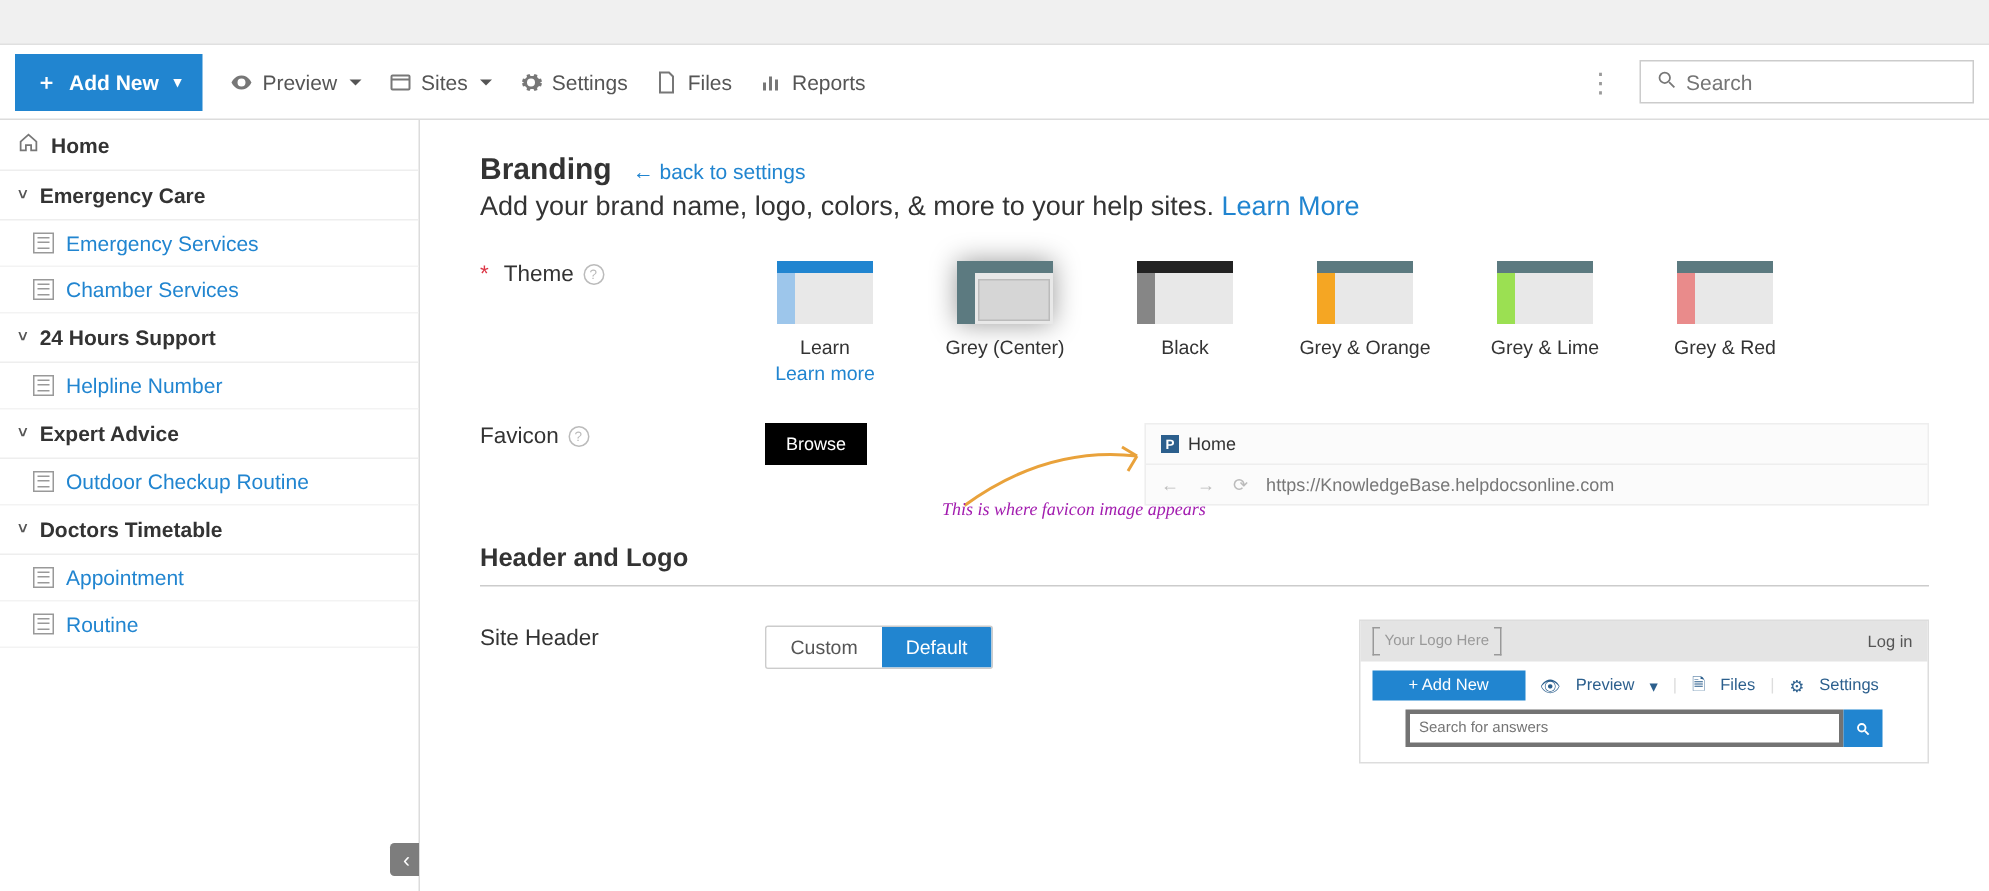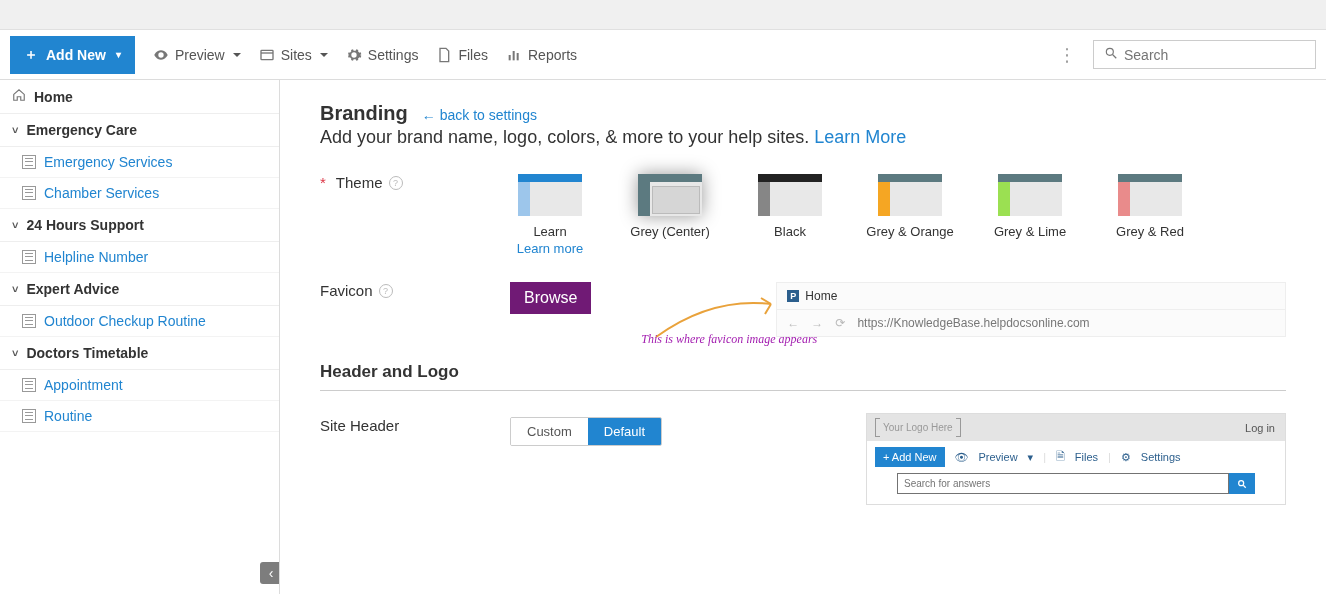--- a/index.html
+++ b/index.html
@@ -44,46 +44,46 @@
 .theme-opt.selected .theme-thumb { box-shadow: 0 0 18px rgba(0,0,0,0.4); }
 .theme-opt.selected .theme-thumb .sel-box { position: absolute; left: 14px; top: 12px; right: 2px; bottom: 2px; background: #d6d6d6; border: 1px solid #bbb; }
 .t-blue::before { background: #2185d0; } .t-blue::after { background: #9dc6eb; }
 .t-grey::before { background: #5c7a80; } .t-grey::after { background: #5c7a80; }
 .t-black::before { background: #222; } .t-black::after { background: #868686; }
 .t-orange::before { background: #5c7a80; } .t-orange::after { background: #f5a623; }
 .t-lime::before { background: #5c7a80; } .t-lime::after { background: #9be052; }
 .t-red::before { background: #5c7a80; } .t-red::after { background: #e98b8b; }
 .theme-name { font-size: 13px; white-space: nowrap; }
 .learn-more { color: #2185d0; font-size: 13px; margin-top: 2px; cursor: pointer; }
-.btn-browse { background: #701a75; color: #fff; padding: 7px 14px; border: none; cursor: pointer; font-size: 16px; }
+.btn-browse { background: #000000; color: #fff; padding: 7px 14px; border: none; cursor: pointer; font-size: 12px; }
 .favicon-demo { position: relative; flex: 1; min-height: 80px; }
 .favicon-arrow { position: absolute; left: 20px; top: 10px; }
 .favicon-arrow svg { stroke: #e9a23b; fill: none; }
 .favicon-caption { position: absolute; left: 10px; top: 50px; font-family: "Segoe Script", cursive; font-style: italic; color: #a21caf; font-size: 12px; text-align: center; line-height: 1.2; }
 .browser-mock { position: absolute; left: 145px; top: 0; right: 0; border: 1px solid #eee; background: #fbfbfb; }
 .browser-tab { display: flex; align-items: center; gap: 6px; padding: 6px 10px; border-bottom: 1px solid #eee; font-size: 12px; }
 .browser-tab .fav { width: 12px; height: 12px; background: #2c5f8d; color: #fff; display: flex; align-items: center; justify-content: center; font-size: 9px; font-weight: bold; }
 .browser-addr { display: flex; align-items: center; gap: 12px; padding: 6px 10px; font-size: 12px; color: #777; }
 .browser-addr .nav-arrows { color: #bbb; }
 .section-header { font-size: 17px; font-weight: 600; border-bottom: 1px solid #ccc; padding-bottom: 8px; }
 .seg-toggle { display: inline-flex; border: 1px solid #ccc; border-radius: 2px; overflow: hidden; }
 .seg-toggle .seg { padding: 6px 16px; font-size: 13px; background: #fff; color: #555; cursor: pointer; }
 .seg-toggle .seg.active { background: #2185d0; color: #fff; }
-.helpcenter-preview { width: 420px; border: 1px solid #ddd; margin-left: auto; }
+.helpcenter-preview { width: 380px; border: 1px solid #ddd; margin-left: auto; }
 .hc-header { background: #e4e4e4; display: flex; align-items: center; justify-content: space-between; padding: 6px 10px; font-size: 11px; color: #555; }
 .hc-header .bracketed { position: relative; padding: 2px 6px; font-size: 10px; color: #999; }
 .hc-header .bracketed::before, .hc-header .bracketed::after { content: ""; position: absolute; top: -2px; bottom: -2px; width: 4px; border: 1.5px solid #999; }
 .hc-header .bracketed::before { left: -2px; border-right: none; }
 .hc-header .bracketed::after { right: -2px; border-left: none; }
 .hc-toolbar { display: flex; align-items: center; padding: 6px 8px; gap: 10px; font-size: 11px; color: #2c5f8d; }
-.hc-toolbar .hc-add { background: #2185d0; color: #fff; padding: 4px 8px; }
+.hc-toolbar .hc-add { background: #2185d0; color: #fff; padding: 4px 24px; }
 .hc-toolbar .sep { color: #ddd; }
 .hc-title { text-align: center; font-size: 15px; color: #333; padding: 8px 0 14px; }
 .hc-search { display: flex; margin: 0 30px 10px; }
-.hc-search input { flex: 1; border: 1px solid #737373; font-size: 10px; padding: 4px 6px; }
+.hc-search input { flex: 1; border: 3px solid #737373; font-size: 10px; padding: 4px 6px; }
 .hc-search .go { background: #2185d0; color: #fff; width: 26px; display: flex; align-items: center; justify-content: center; }
 </style>
 </head>
 <body>
 
 <div class="top-bar"></div>
 
 <div class="toolbar">
   <button class="btn-addnew">
     <span class="plus">＋</span>

